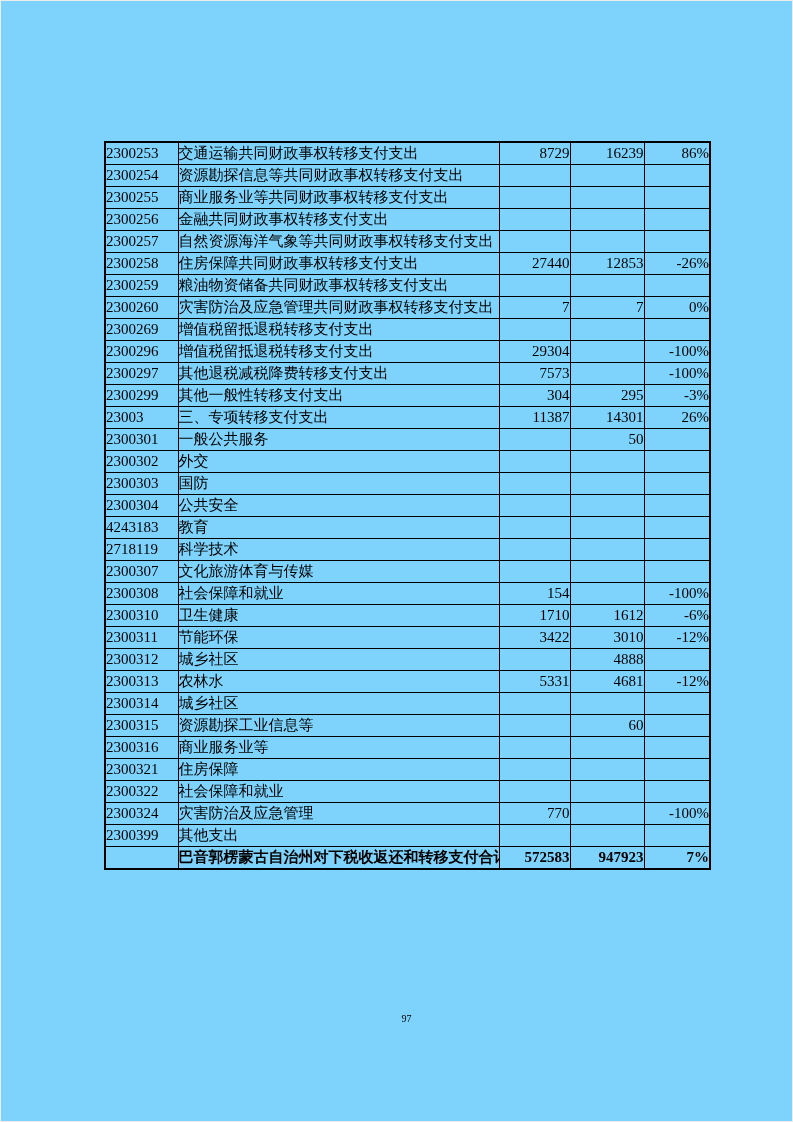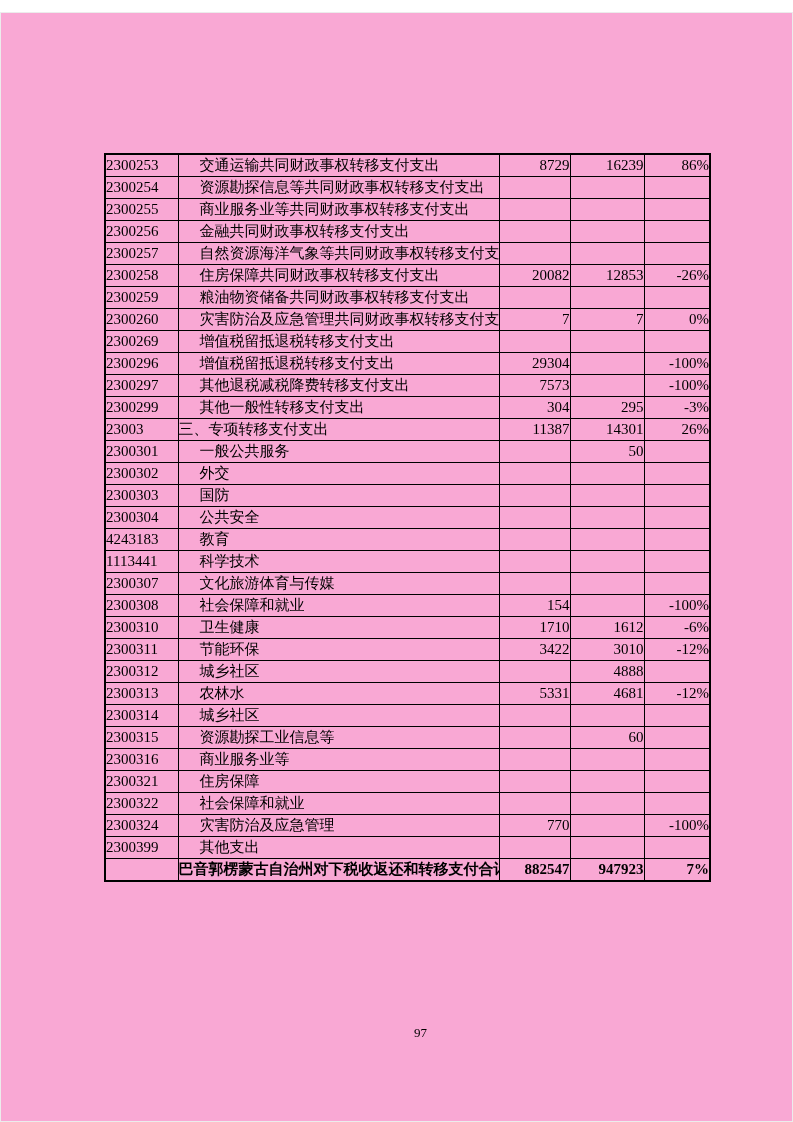--- a/index.html
+++ b/index.html
@@ -8,52 +8,51 @@
     background: #ffffff;
   }
   body {
     width: 793px; height: 1122px;
     position: relative;
     font-family: "Liberation Serif", serif;
     color: #000;
   }
   .page {
     position: absolute; inset: 0;
-    background: #f9a8d4;
+    background: #7dd3fc;
     border: 1px solid #ececec; 
-    margin-top: 12px;
   }
   table.fin-table {
     position: absolute;
     left: 103px; top: 140px;
     width: 605px;
     border-collapse: collapse;
     table-layout: fixed;
     border: 2px solid #000;
   }
   table.fin-table td {
     border: 1px solid #000;
     height: 21px;
     font-size: 15px;
     line-height: 21px;
     padding: 0;
     white-space: nowrap;
     overflow: hidden;
   }
   td.code { padding-left: 8px; }
   td.name { padding-left: 6px; }
-  td.name.indent { padding-left: 21px; }
+  td.name.indent { }
   td.num { text-align: right; padding-right: 6px; }
   tr.total-row td { font-weight: bold; }
   .page-number {
     position: absolute;
-    left: 117px; top: 1012px;
+    left: 103px; top: 1012px;
     width: 605px;
     text-align: center;
-    font-size: 13px;
+    font-size: 10px;
   }
 </style>
 </head>
 <body>
 
 <div class="page">
 
   <table class="fin-table">
     <colgroup>
       <col style="width:73px">
@@ -94,21 +93,21 @@
         <tr>
     <td class="code">2300257</td>
     <td class="name indent">自然资源海洋气象等共同财政事权转移支付支出</td>
     <td class="num"></td>
     <td class="num"></td>
     <td class="num"></td>
   </tr>
         <tr>
     <td class="code">2300258</td>
     <td class="name indent">住房保障共同财政事权转移支付支出</td>
-    <td class="num">20082</td>
+    <td class="num">27440</td>
     <td class="num">12853</td>
     <td class="num">-26%</td>
   </tr>
         <tr>
     <td class="code">2300259</td>
     <td class="name indent">粮油物资储备共同财政事权转移支付支出</td>
     <td class="num"></td>
     <td class="num"></td>
     <td class="num"></td>
   </tr>
@@ -183,21 +182,21 @@
     <td class="num"></td>
   </tr>
         <tr>
     <td class="code">4243183</td>
     <td class="name indent">教育</td>
     <td class="num"></td>
     <td class="num"></td>
     <td class="num"></td>
   </tr>
         <tr>
-    <td class="code">1113441</td>
+    <td class="code">2718119</td>
     <td class="name indent">科学技术</td>
     <td class="num"></td>
     <td class="num"></td>
     <td class="num"></td>
   </tr>
         <tr>
     <td class="code">2300307</td>
     <td class="name indent">文化旅游体育与传媒</td>
     <td class="num"></td>
     <td class="num"></td>
@@ -283,21 +282,21 @@
         <tr>
     <td class="code">2300399</td>
     <td class="name indent">其他支出</td>
     <td class="num"></td>
     <td class="num"></td>
     <td class="num"></td>
   </tr>
         <tr class="total-row">
     <td class="code"></td>
     <td class="name">巴音郭楞蒙古自治州对下税收返还和转移支付合计</td>
-    <td class="num">882547</td>
+    <td class="num">572583</td>
     <td class="num">947923</td>
     <td class="num">7%</td>
   </tr>
       </tbody>
   </table>
 
   <div class="page-number">97</div>
 </div>
 
 </body></html>

